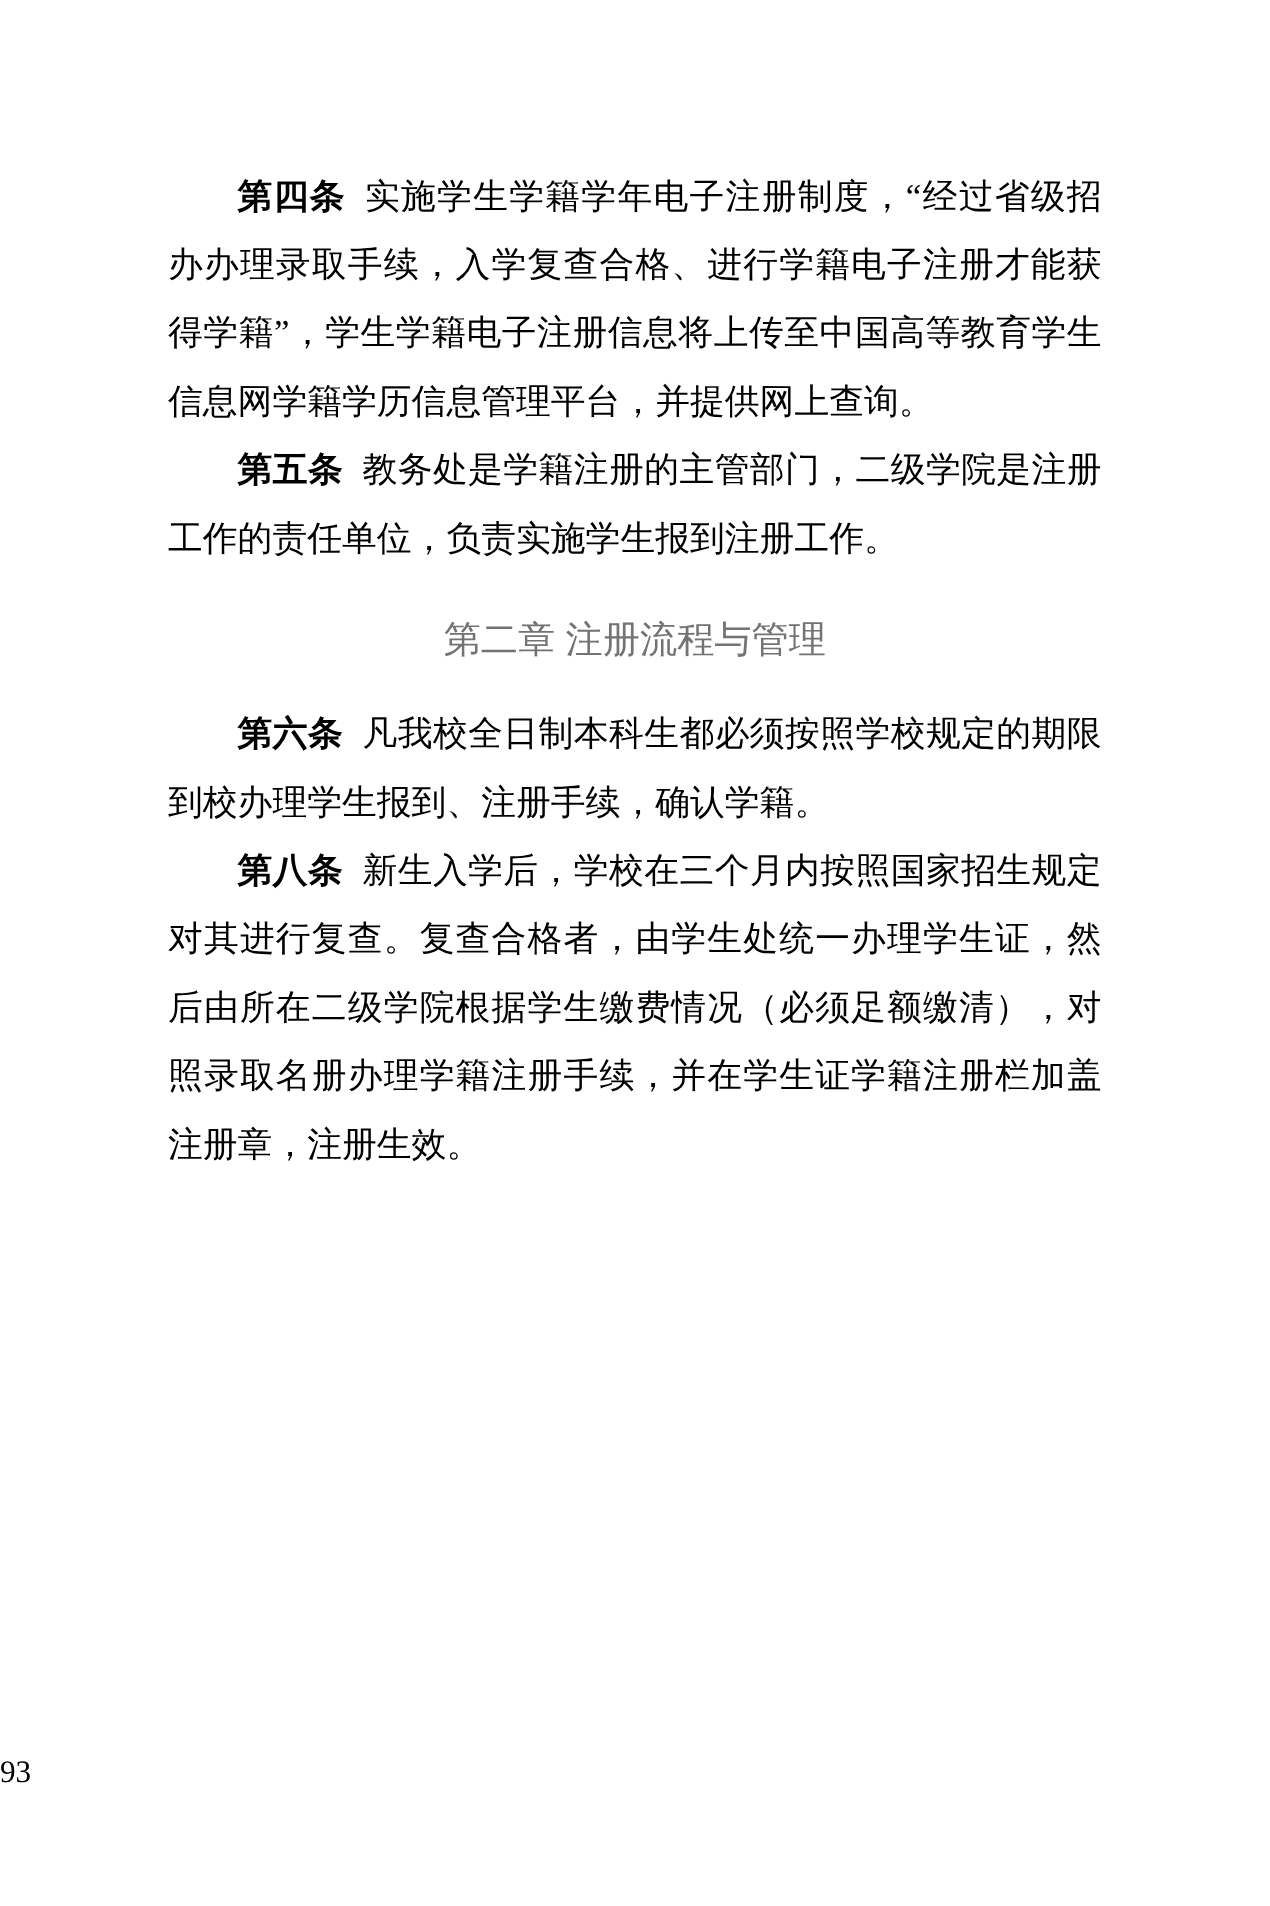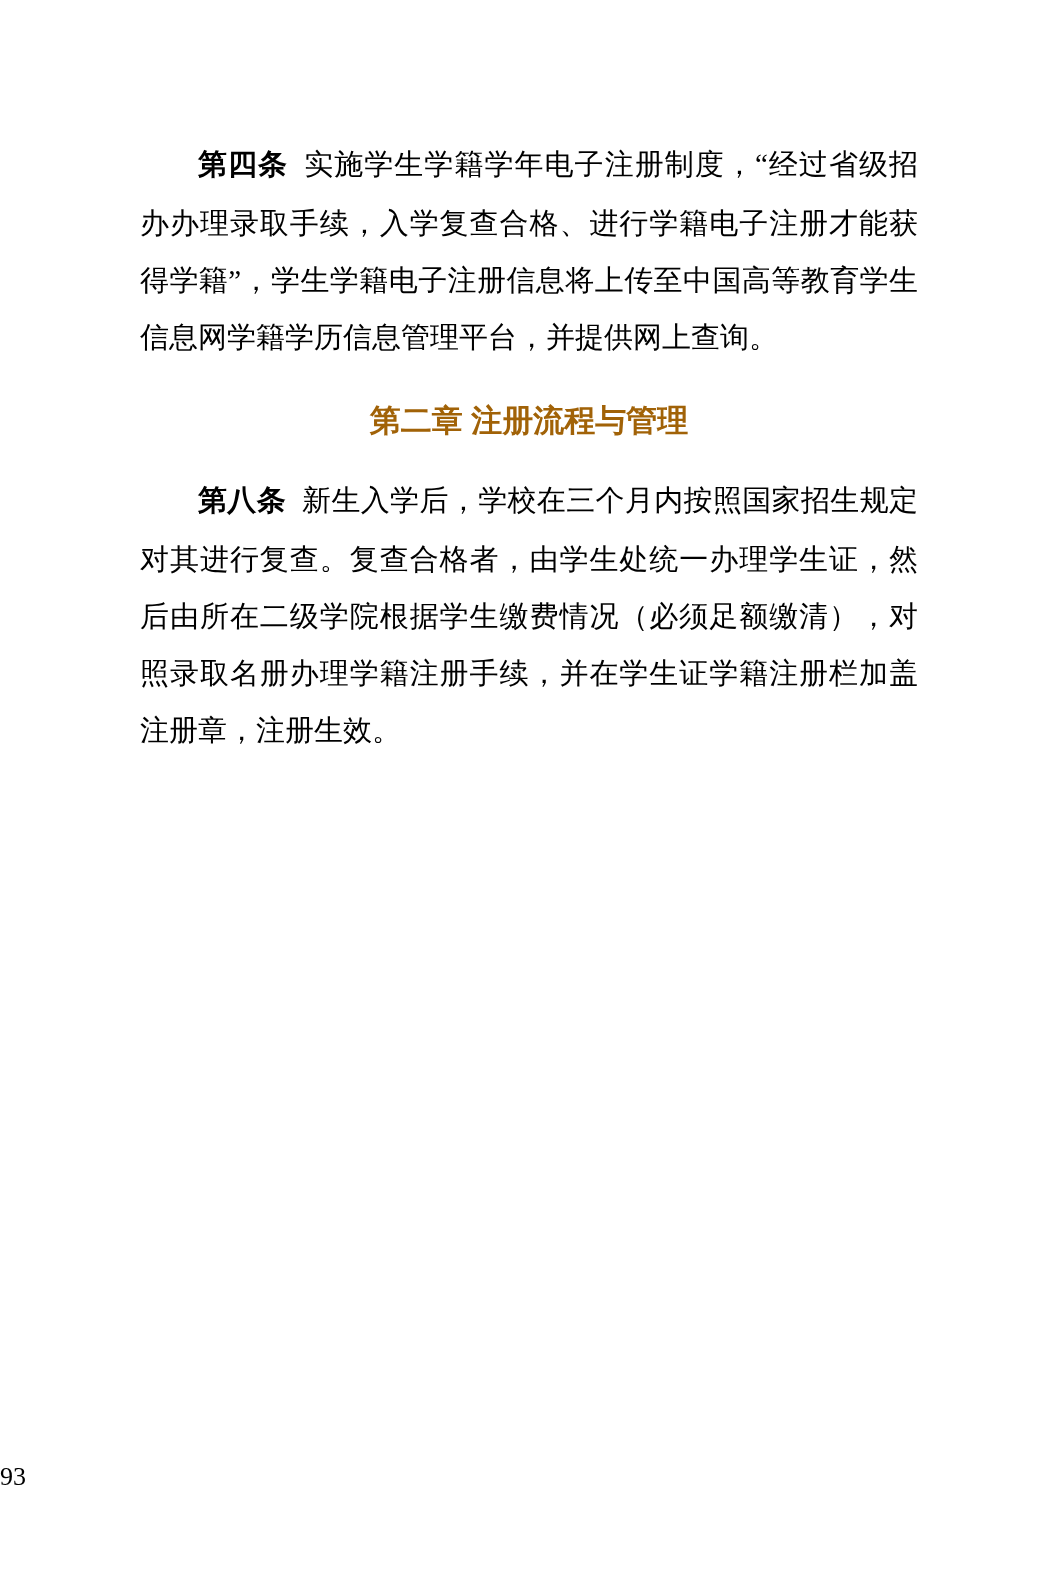--- a/index.html
+++ b/index.html
@@ -32,33 +32,33 @@
     margin: 0;
     font-size: 29px;
     line-height: 57px;
     text-align: justify;
     text-indent: 58px;
     font-family: "Liberation Serif", "DejaVu Serif", serif;
     color: #000000;
   }
   .article-label {
     font-weight: bold;
-    font-family: Liberation Mono, monospace;
+    font-family: Liberation Sans, sans-serif;
     margin-right: 16px;
     margin-top: 42px;
   }
   .chapter {
     margin: 26px 0 23px 0;
     font-size: 31px;
     line-height: 57px;
     text-align: center;
     text-indent: 0;
-    font-weight: bold;
+    font-weight: normal;
     font-family: "Liberation Sans", "DejaVu Sans", sans-serif;
-    color: #a16207;
+    color: #737373;
   }
   .pagenum {
     position: absolute;
     left: 0;
     top: 1462px;
     width: 100%;
     text-align: left;
     font-size: 26px;
     line-height: 30px;
     font-family: "Liberation Serif", "DejaVu Serif", serif;
@@ -66,23 +66,25 @@
   }
 </style>
 </head>
 <body>
 
 <div class="page">
   <div class="content">
 
     <p class="para"><span class="article-label">第四条</span><span>实施学生学籍学年电子注册制度，“经过省级招办办理录取手续，入学复查合格、进行学籍电子注册才能获得学籍”，学生学籍电子注册信息将上传至中国高等教育学生信息网学籍学历信息管理平台，并提供网上查询。</span></p>
 
+    <p class="para"><span class="article-label">第五条</span><span>教务处是学籍注册的主管部门，二级学院是注册工作的责任单位，负责实施学生报到注册工作。</span></p>
 
     <h2 class="chapter">第二章 注册流程与管理</h2>
 
+    <p class="para"><span class="article-label">第六条</span><span>凡我校全日制本科生都必须按照学校规定的期限到校办理学生报到、注册手续，确认学籍。</span></p>
 
 
     <p class="para"><span class="article-label">第八条</span><span>新生入学后，学校在三个月内按照国家招生规定对其进行复查。复查合格者，由学生处统一办理学生证，然后由所在二级学院根据学生缴费情况（必须足额缴清），对照录取名册办理学籍注册手续，并在学生证学籍注册栏加盖注册章，注册生效。</span></p>
 
 
   </div>
 
   <div class="pagenum">93</div>
 </div>
 

